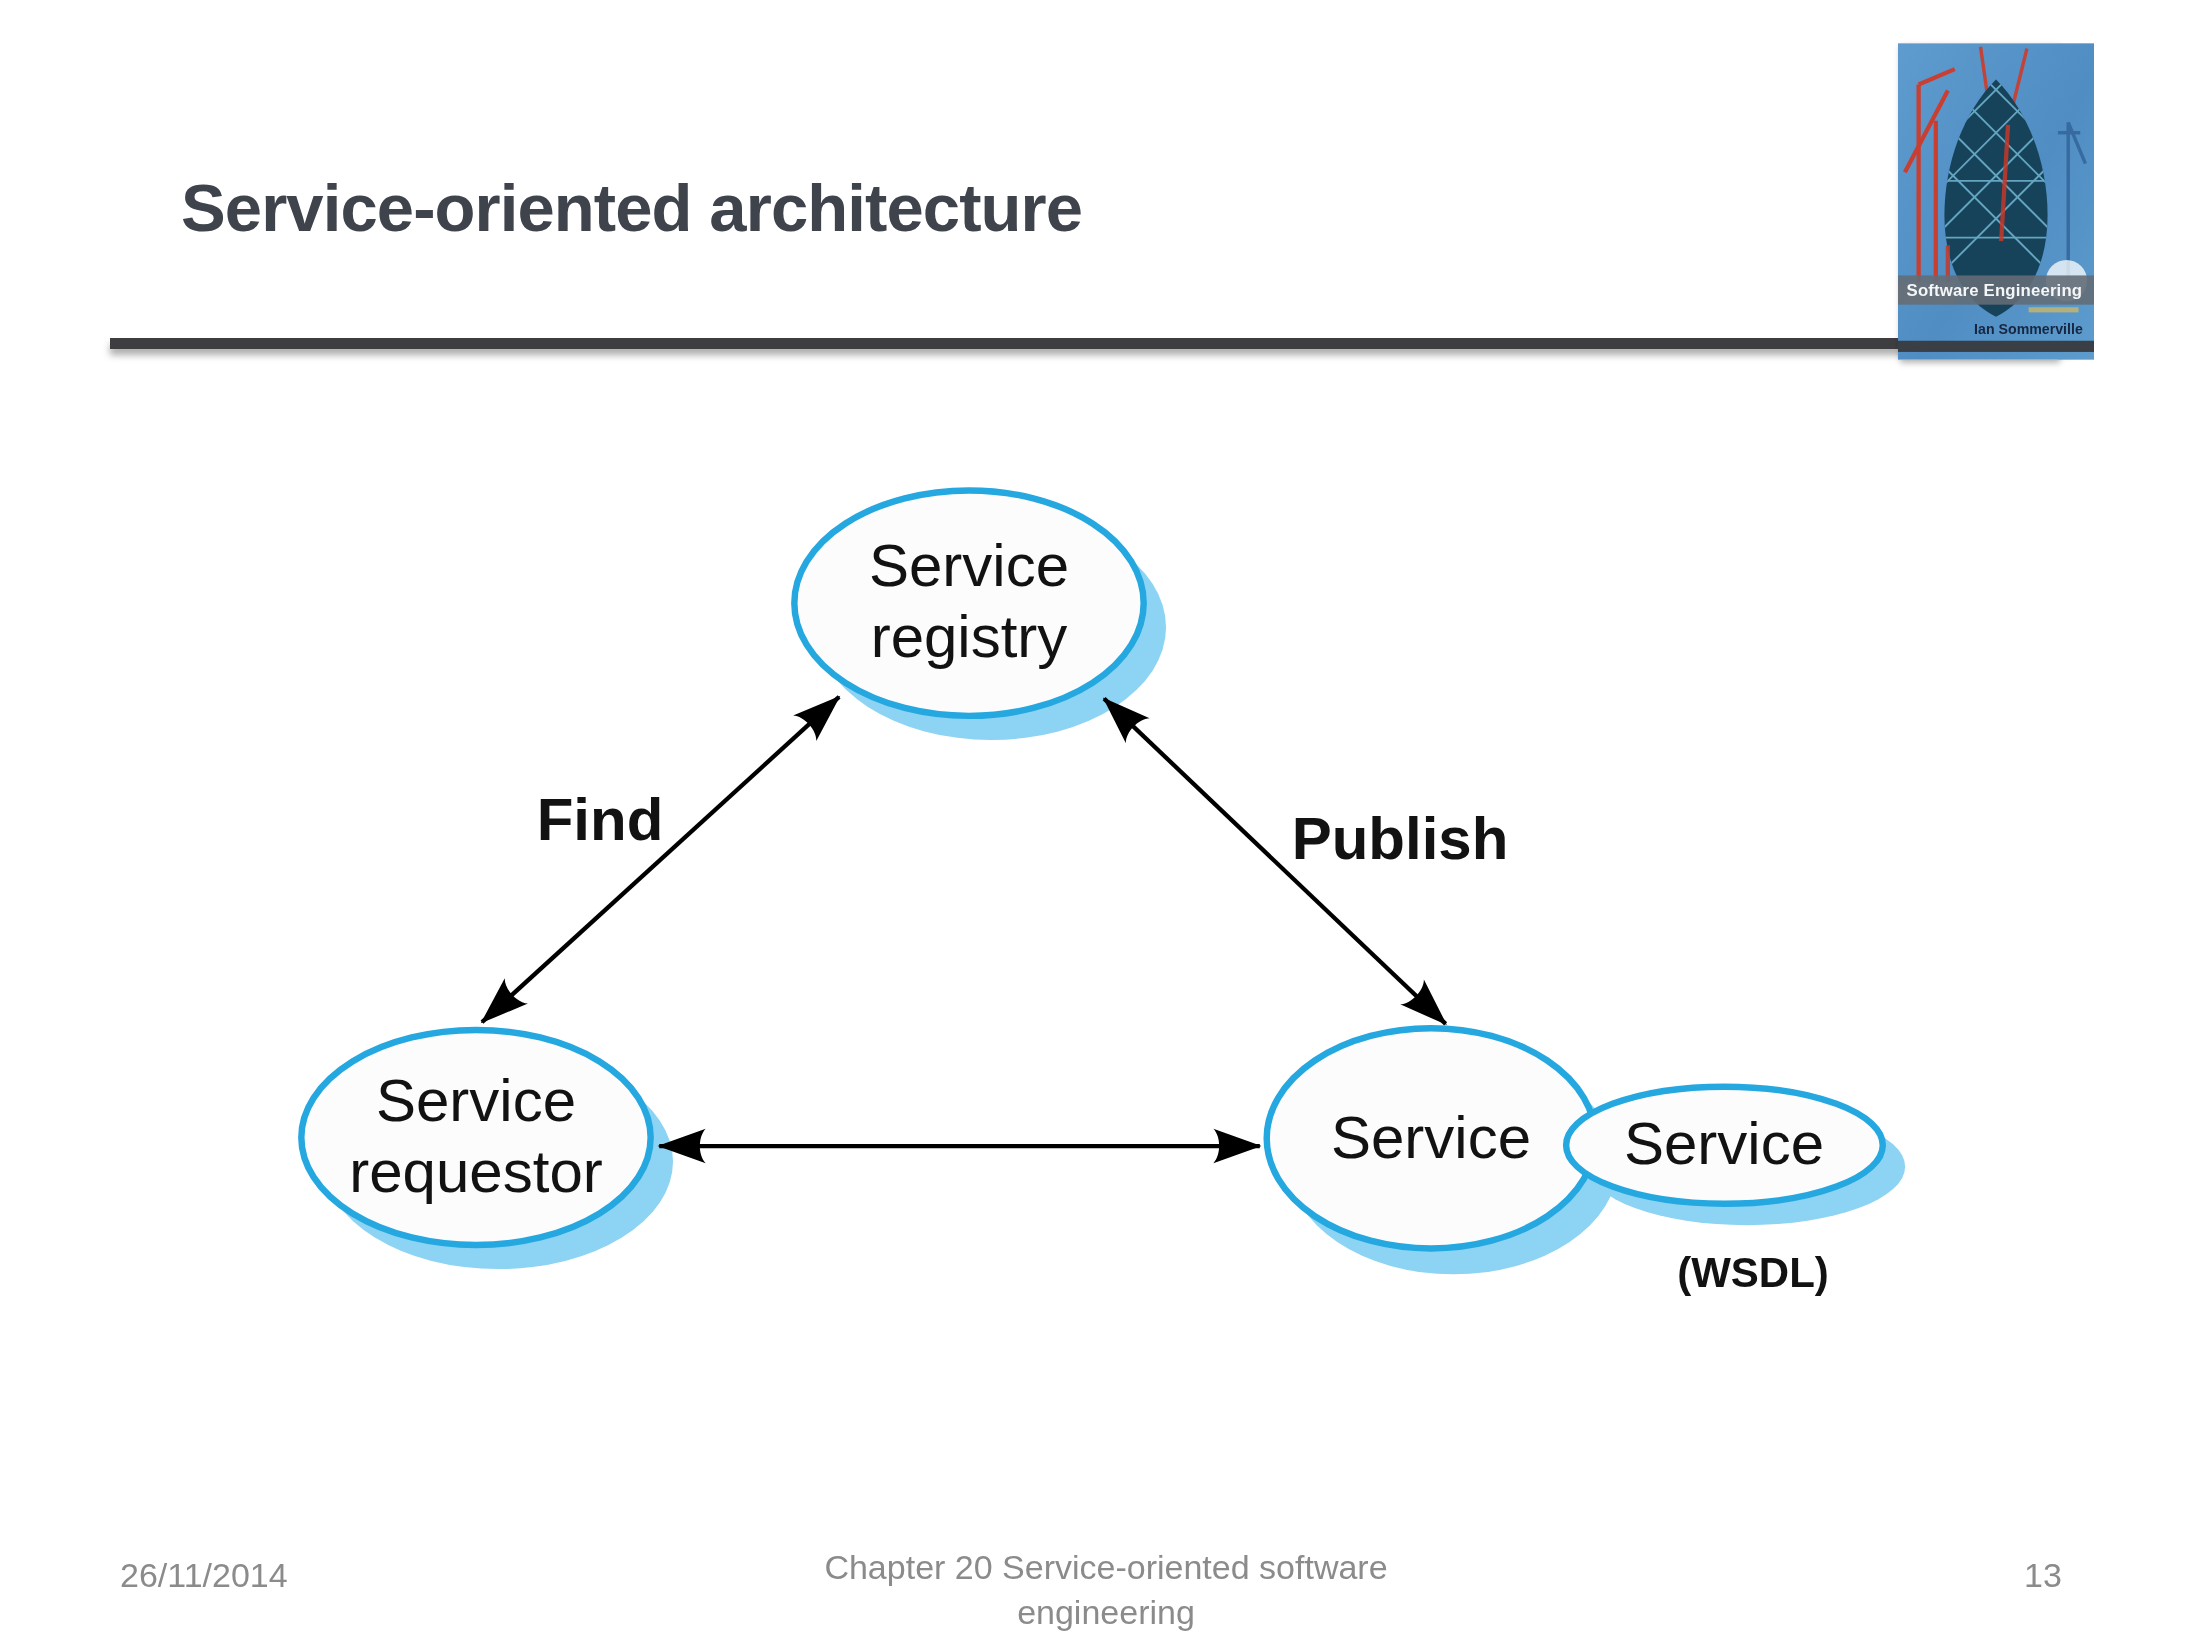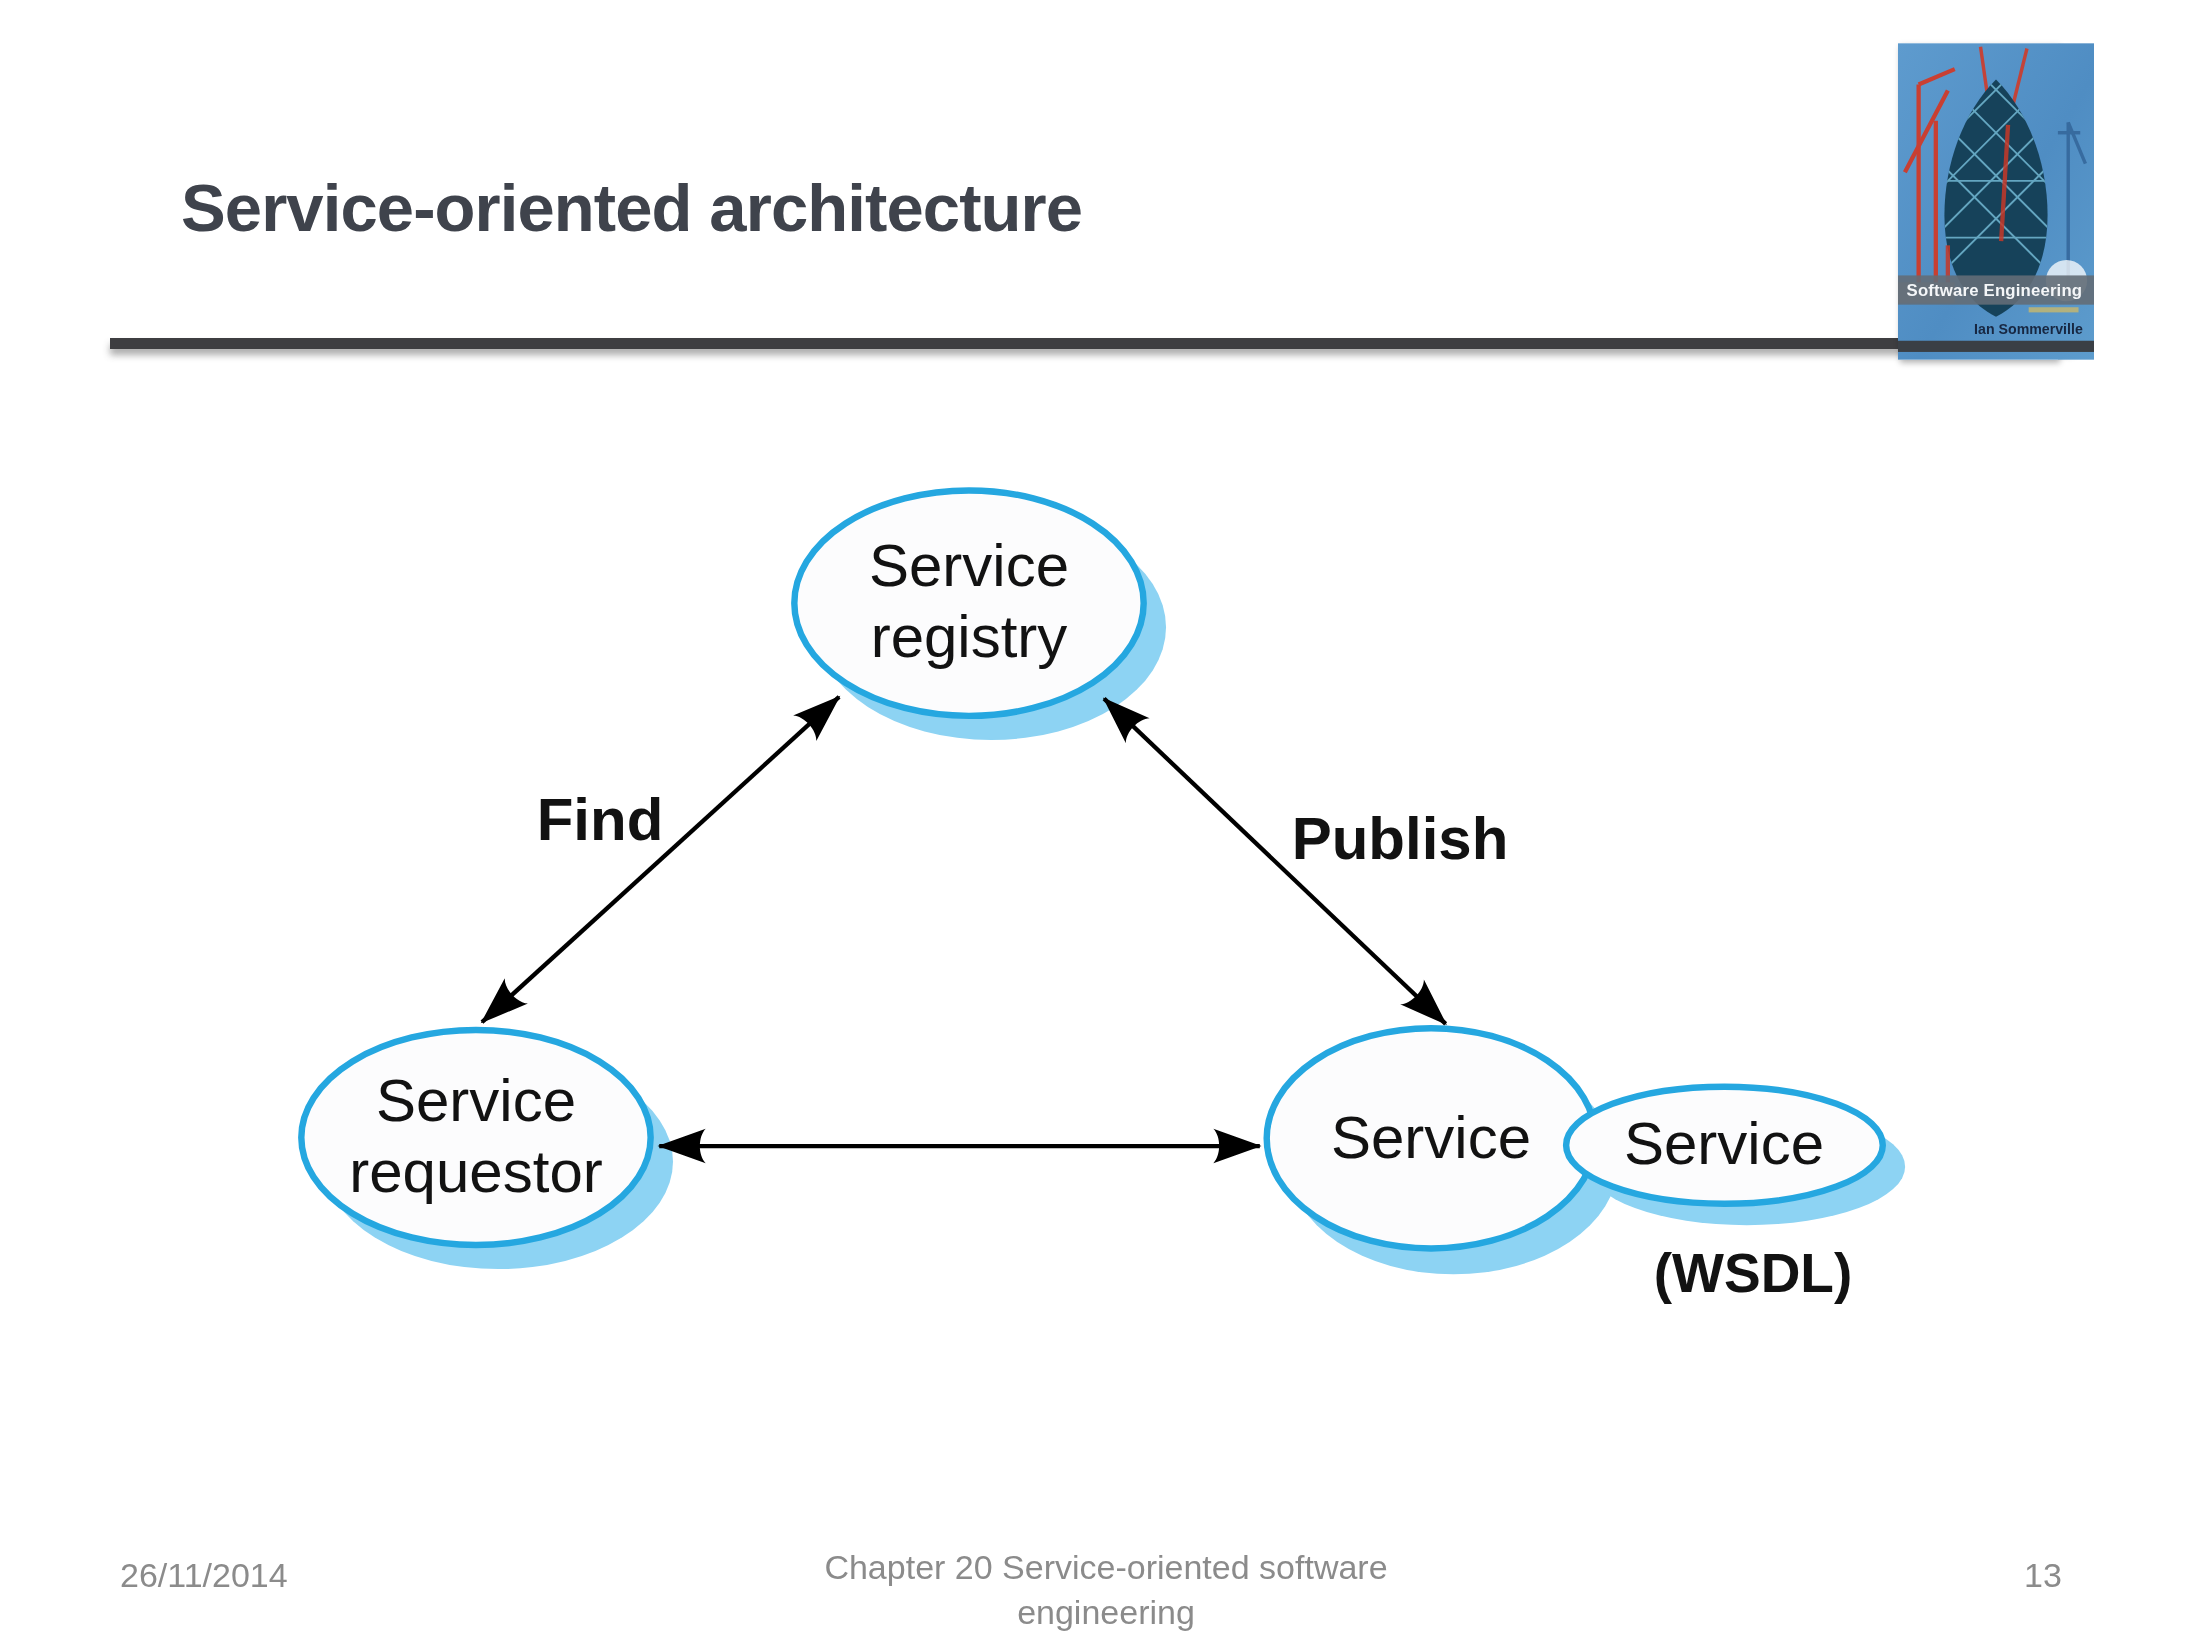--- a/index.html
+++ b/index.html
@@ -30,21 +30,21 @@
     text-align:center;color:#121212;
     font-size:60px;font-weight:400;line-height:71px;white-space:nowrap;
   }
   .edge-label{
     position:absolute;transform:translate(-50%,-50%);
     text-align:center;color:#121212;
     font-size:60px;font-weight:600;white-space:nowrap;
   }
   .wsdl-label{
     position:absolute;transform:translate(-50%,-50%);
-    color:#121212;font-size:55px;font-weight:600;white-space:nowrap;
+    color:#121212;font-size:42px;font-weight:600;white-space:nowrap;
   }
   .footer-date{
     position:absolute;left:120px;top:1556px;
     font-size:34px;color:#8b8b8b;
   }
   .footer-center{
     position:absolute;left:1106px;top:1545px;transform:translateX(-50%);
     width:843px;text-align:center;
     font-size:34px;line-height:45px;color:#8b8b8b;
   }

